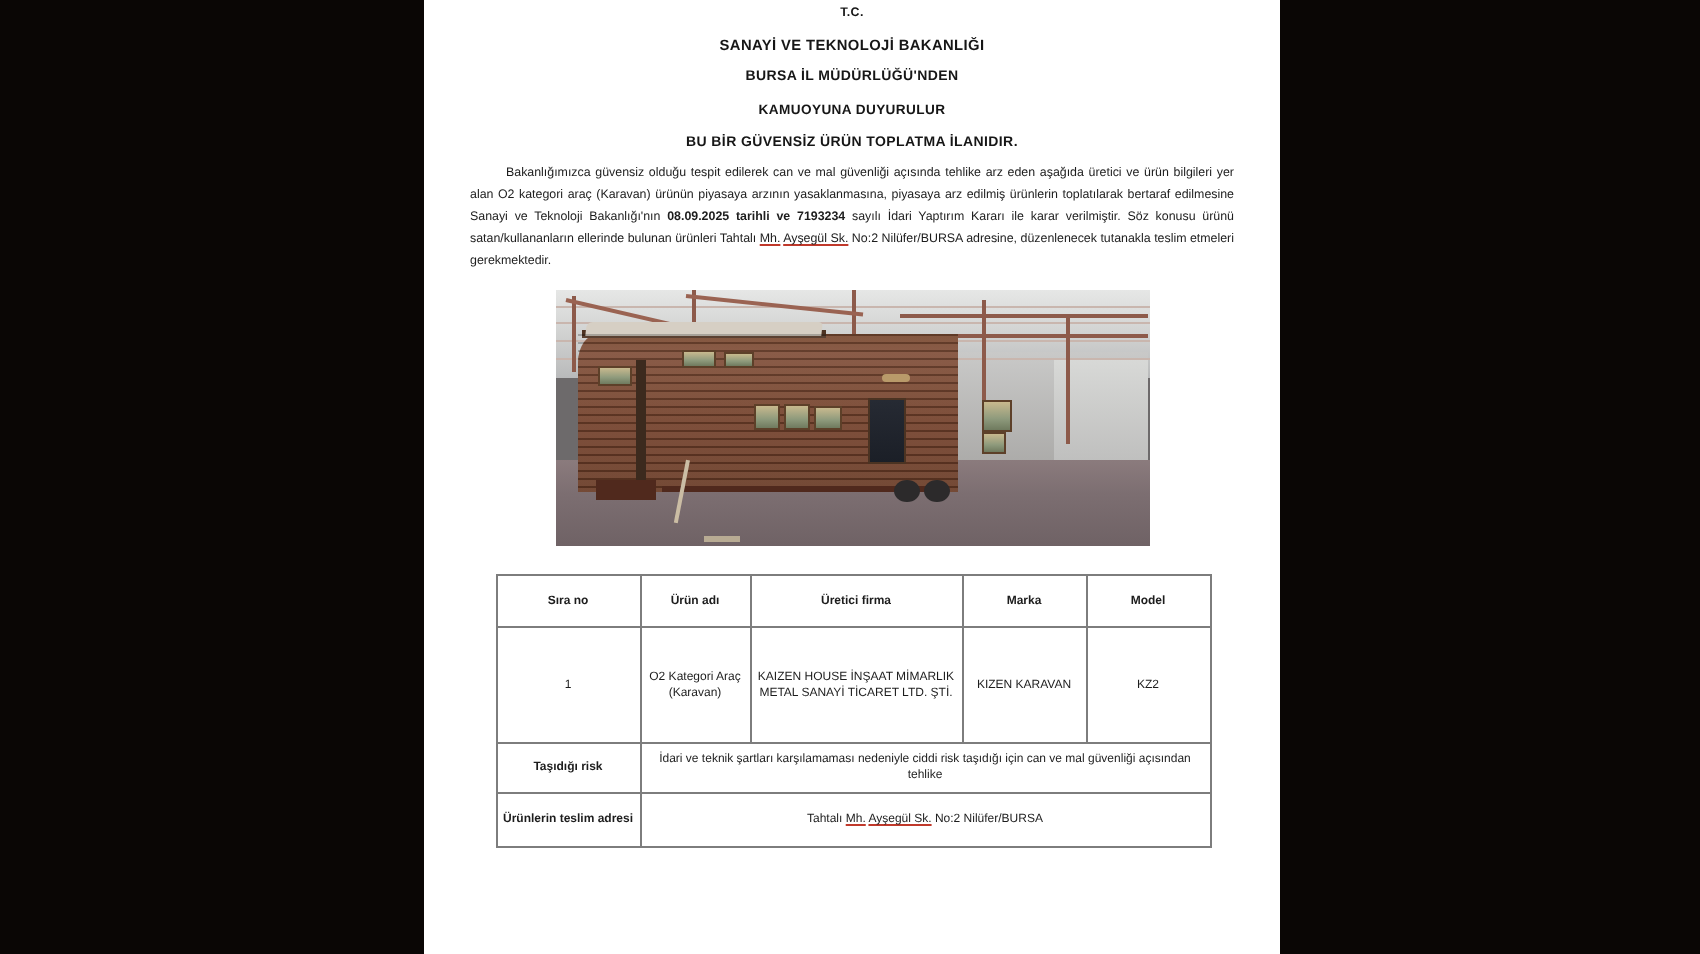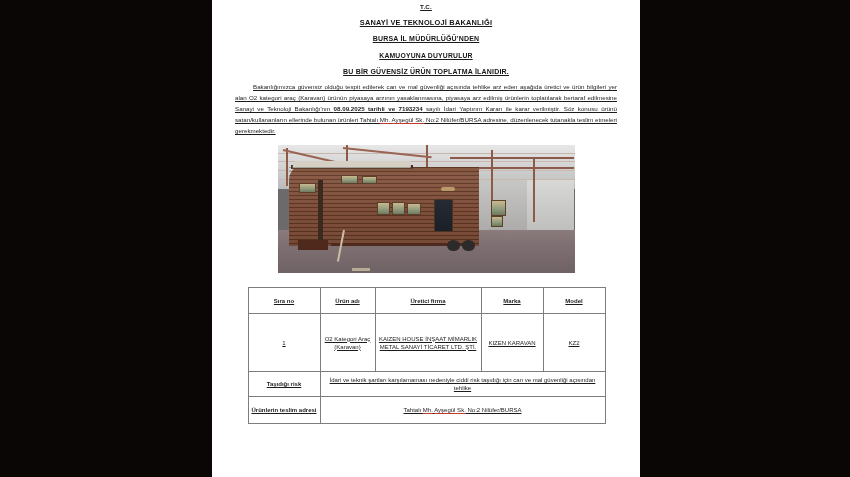--- a/index.html
+++ b/index.html
@@ -33,21 +33,20 @@
   #page {
     position: absolute;
     left: 212px;
     top: 0;
     width: 428px;
     height: 477px;
     background: #ffffff;
     color: #1b1b1b;
     box-sizing: border-box;
     padding: 0;
-    text-decoration: underline;
   }
 
   
   .heading-block {
     padding-top: 4px;
     text-align: center;
   }
   .heading-line {
     font-weight: bold;
     letter-spacing: 0.2px;

